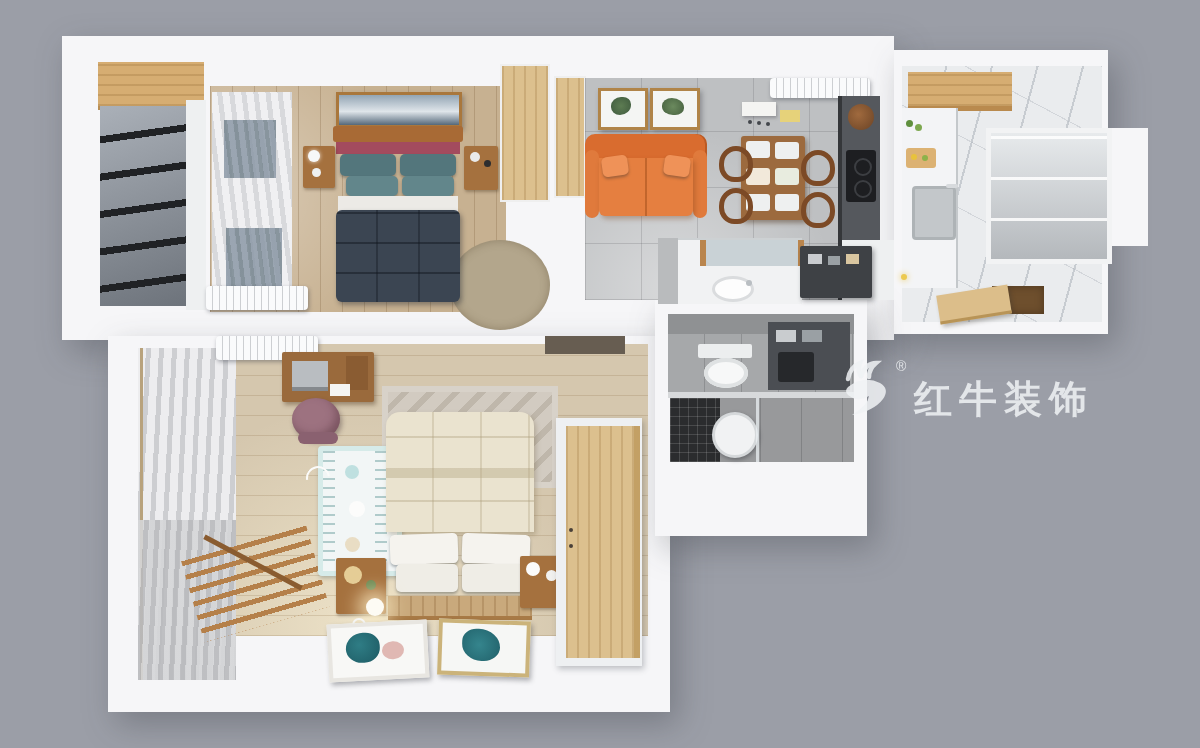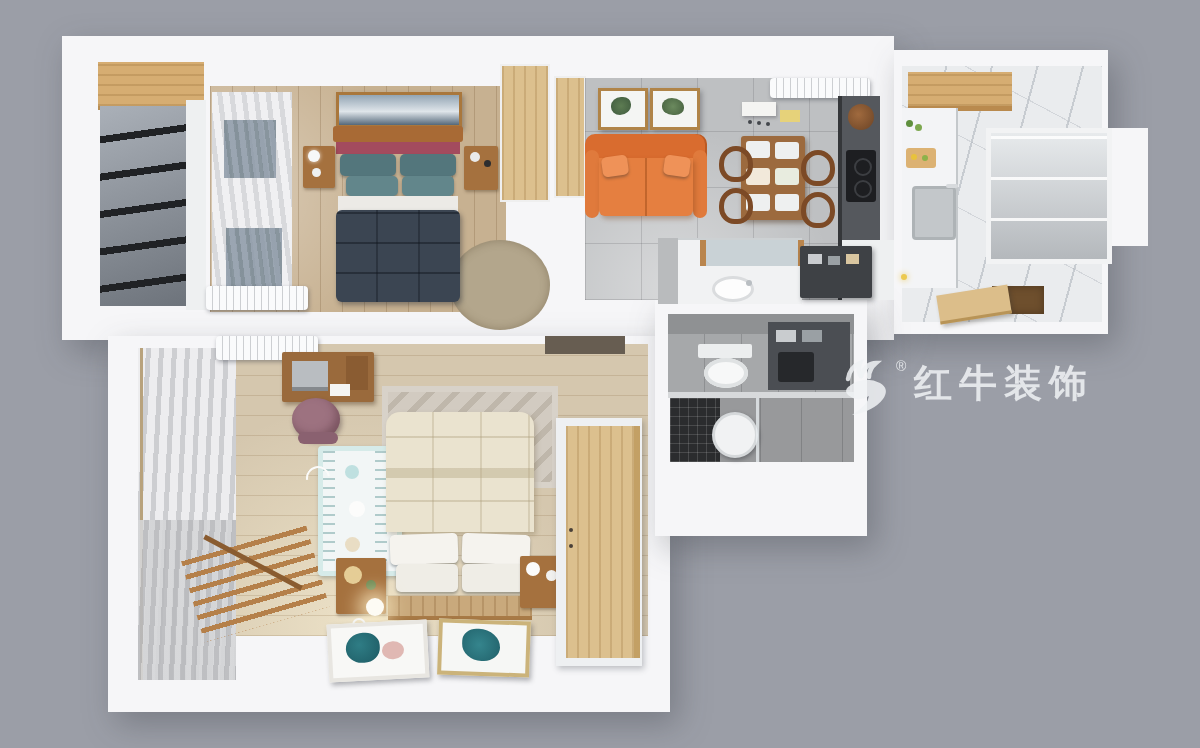--- a/index.html
+++ b/index.html
@@ -215,16 +215,16 @@
 
   <div class="abs wm" style="left:838px;top:352px;width:280px;height:90px">
     <svg class="abs" style="left:0;top:4px" width="64" height="66" viewBox="0 0 64 64">
       <g fill="none" stroke="rgba(240,242,245,.85)" stroke-linecap="round">
         <path d="M10 22 Q12 10 22 6 Q19 14 23 19" stroke-width="4.5"></path>
         <path d="M23 19 Q28 6 38 6 Q31 12 31 20" stroke-width="4.5"></path>
       </g>
       <path d="M10 30 Q26 18 42 26 Q52 32 45 42 Q36 54 14 58 Q30 48 31 39 Q20 46 10 38 Q6 34 10 30 Z" fill="rgba(240,242,245,.85)"></path>
     </svg>
     <span class="abs" style="left:58px;top:6px;font-size:14px">®</span>
-    <div class="abs wm-cn" style="left:76px;top:12px">红牛装饰</div>
+    <div class="abs wm-cn" style="left:76px;top:28px">红牛装饰</div>
   </div>
 
 </div>
 
 </body></html>

